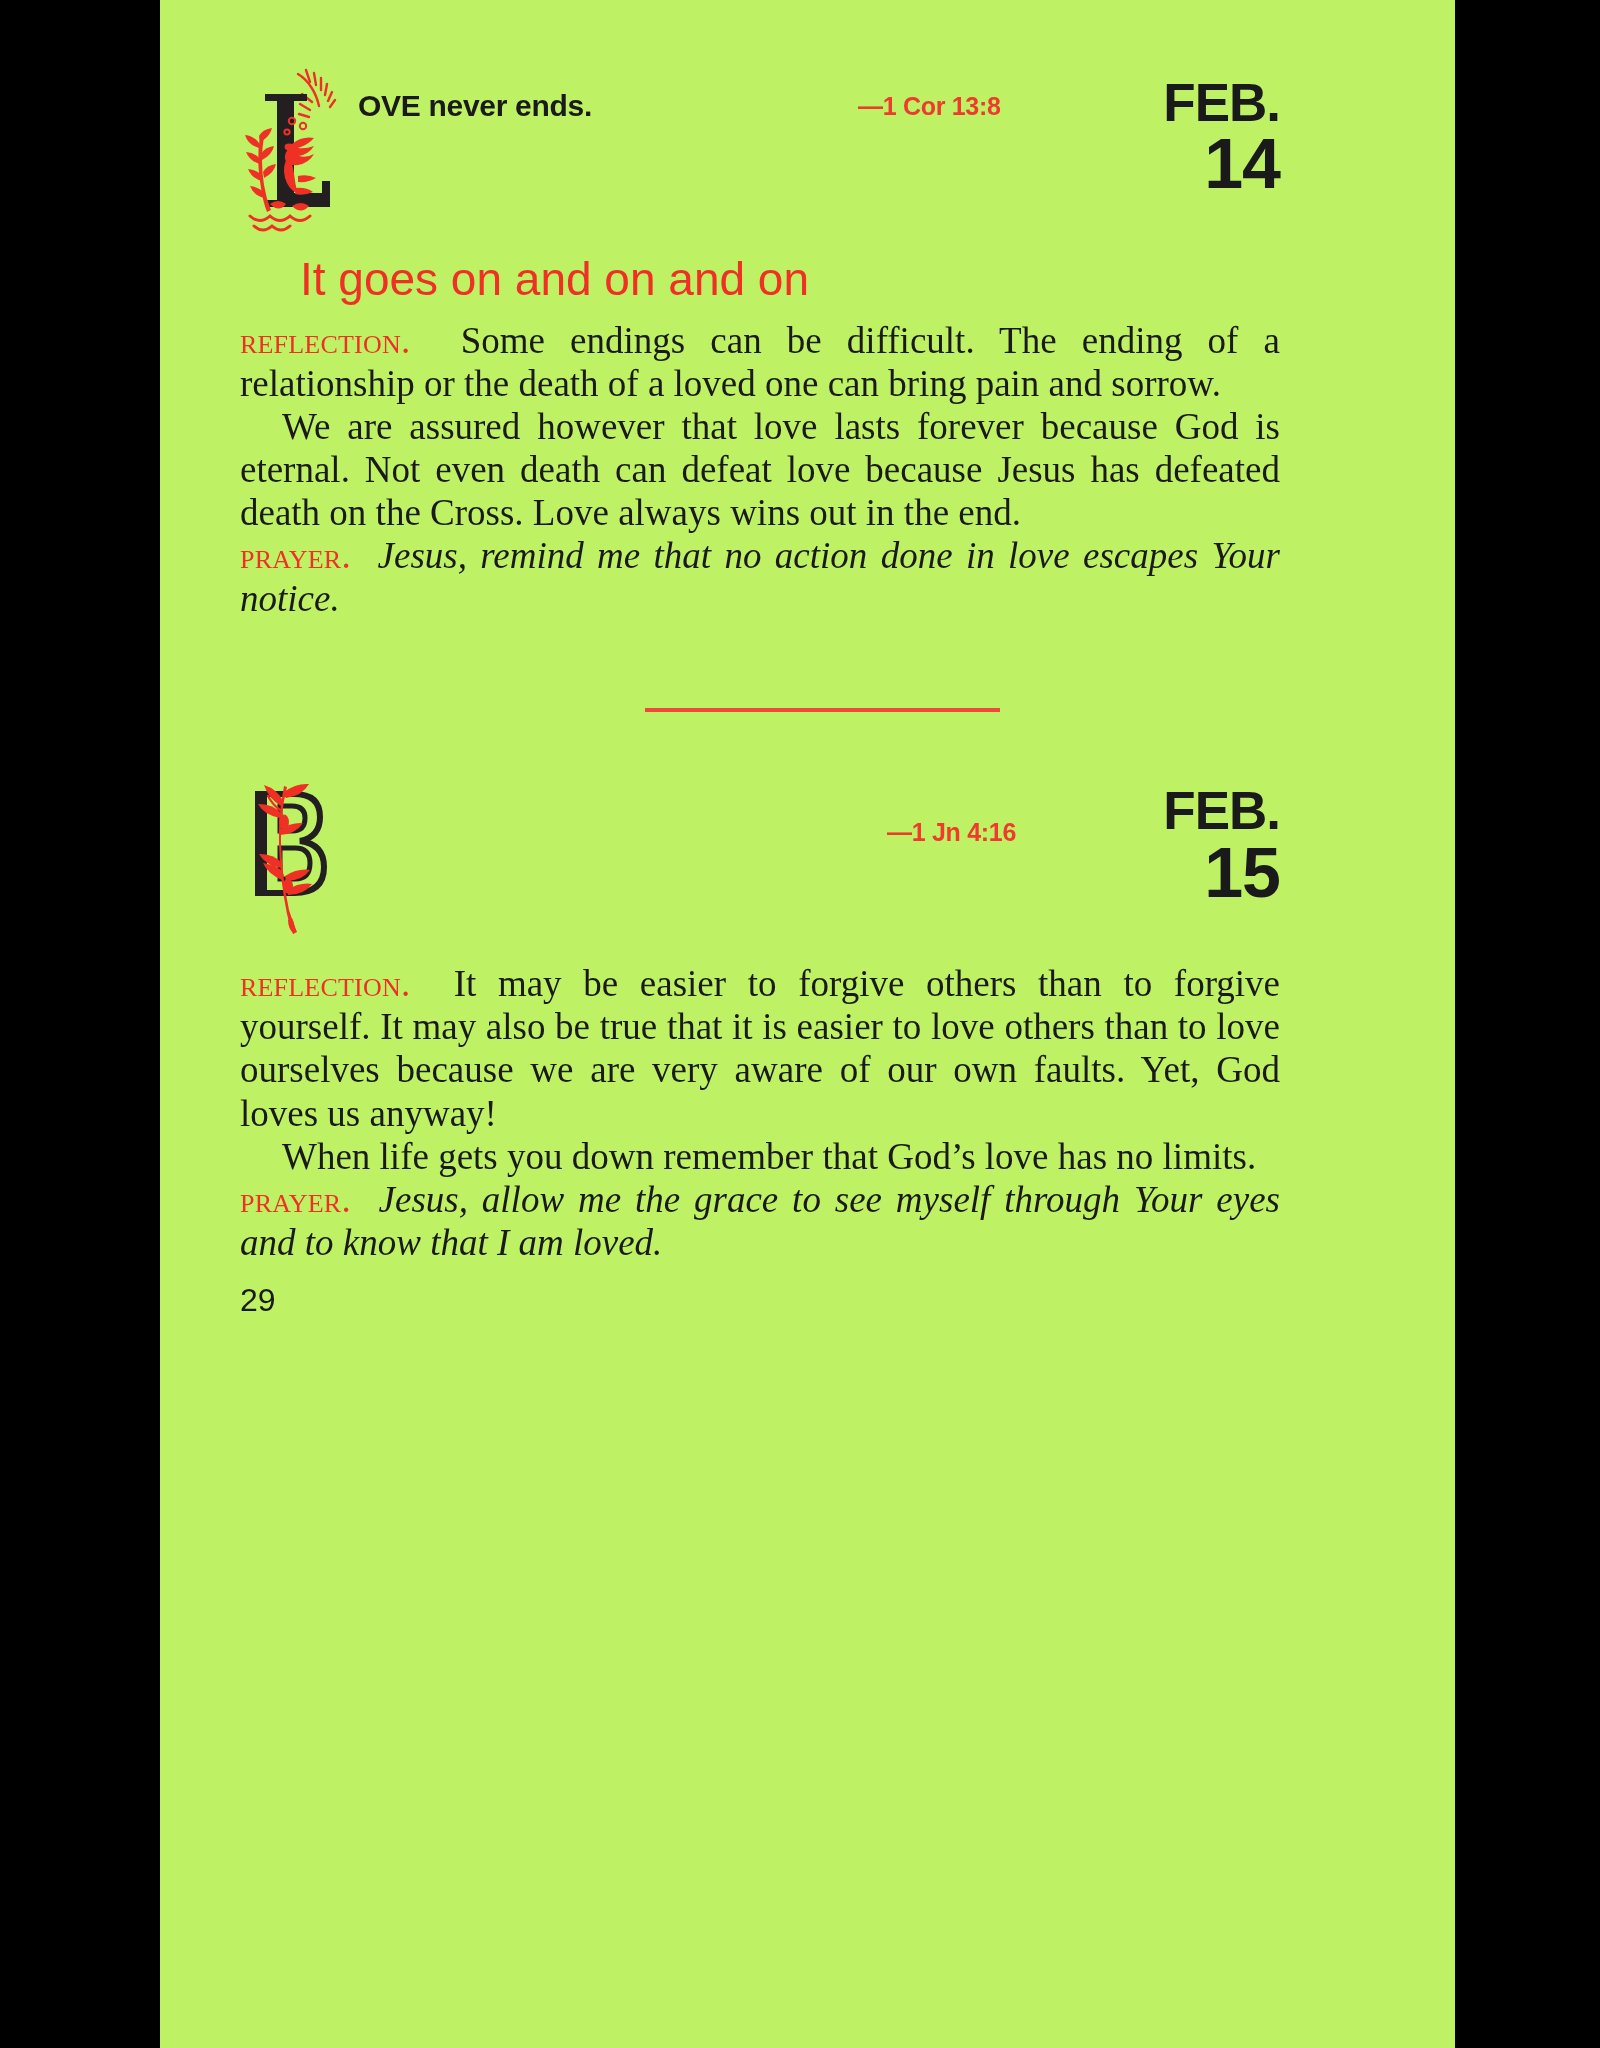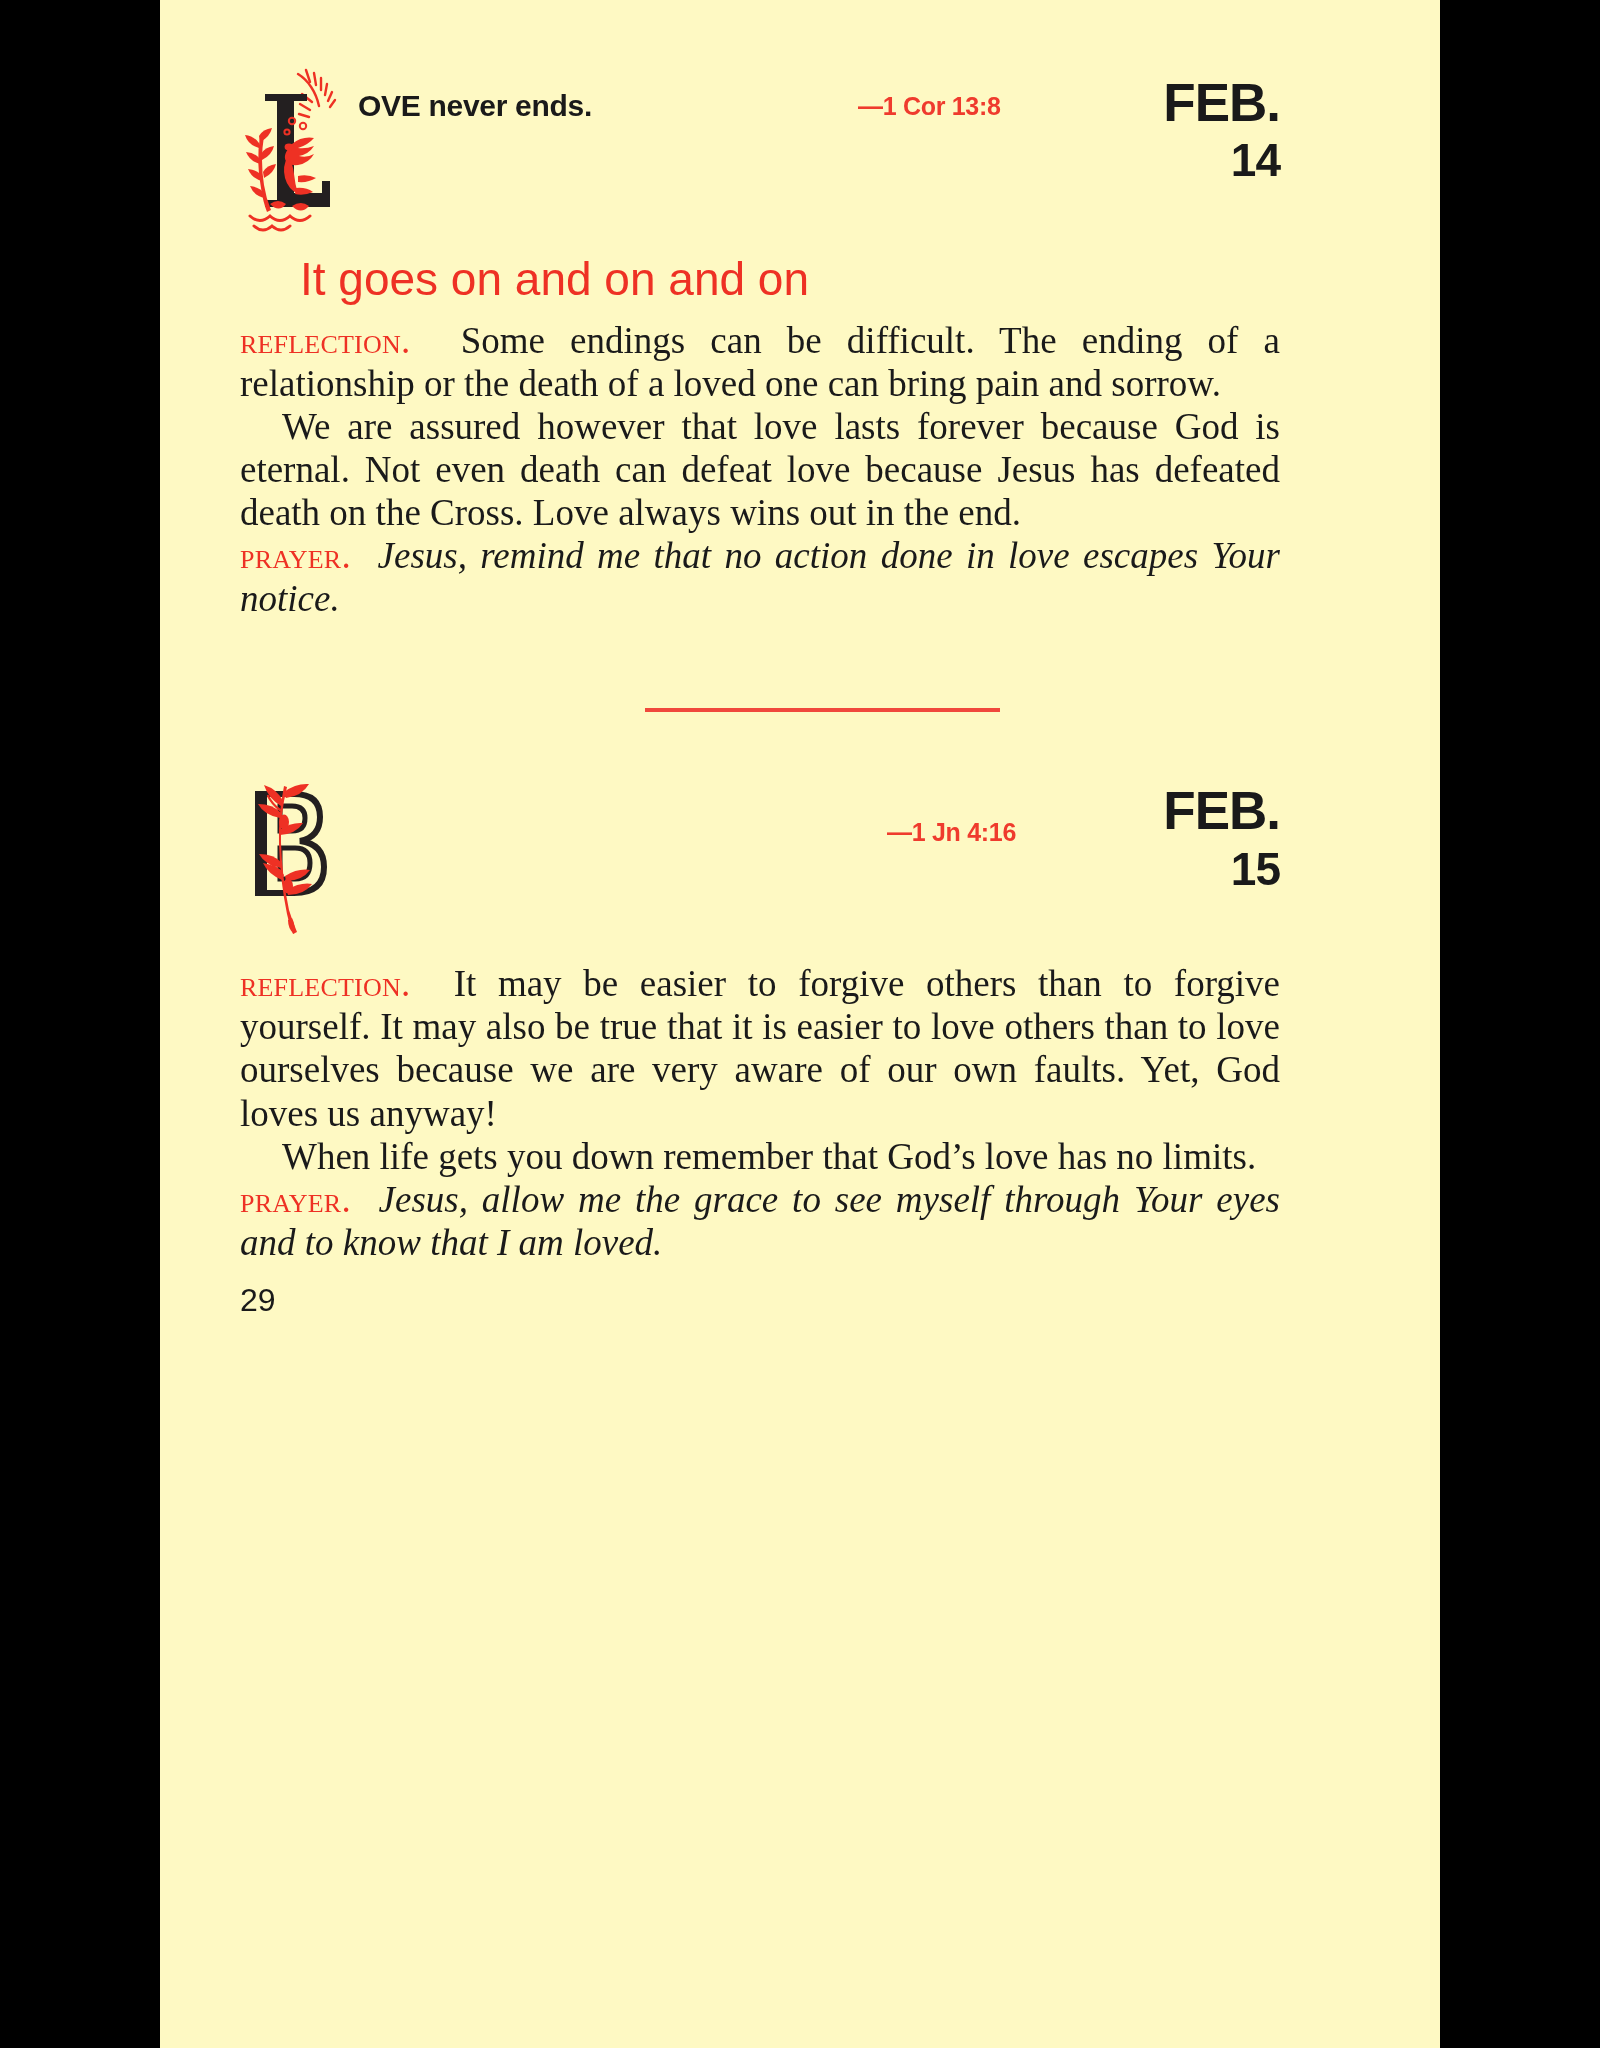--- a/index.html
+++ b/index.html
@@ -21,21 +21,22 @@
     background: #000000;
   }
 
   
   #page-sheet {
     position: absolute;
     left: 160px;
     top: 0;
     width: 1280px;
     height: 2048px;
-    background: #fef9c3;
+    background: #bef264;
+    padding-left: 15px;
   }
 
   #page-content {
     position: absolute;
     left: 80px;           
     top: 0;
     width: 1120px;
     height: 2048px;
   }
 
@@ -99,21 +100,21 @@
     right: 0;
     top: 14px;
     width: 160px;
     text-align: right;
     font-family: "Liberation Sans", sans-serif;
     font-weight: bold;
     color: #1a1a1a;
     letter-spacing: -1px;
   }
   .date-month { font-size: 53px; line-height: 0.95; }
-  .date-day   { font-size: 46px; line-height: 1.05; margin-top: 8px; }
+  .date-day   { font-size: 70px; line-height: 1.05; }
 
   
   .dev-theme {
     color: #ee3124;
     font-family: Liberation Sans, sans-serif;
     font-size: 46px;
     line-height: 1.1;
     margin: 0 0 14px 0;
     padding-left: 60px;
   }

